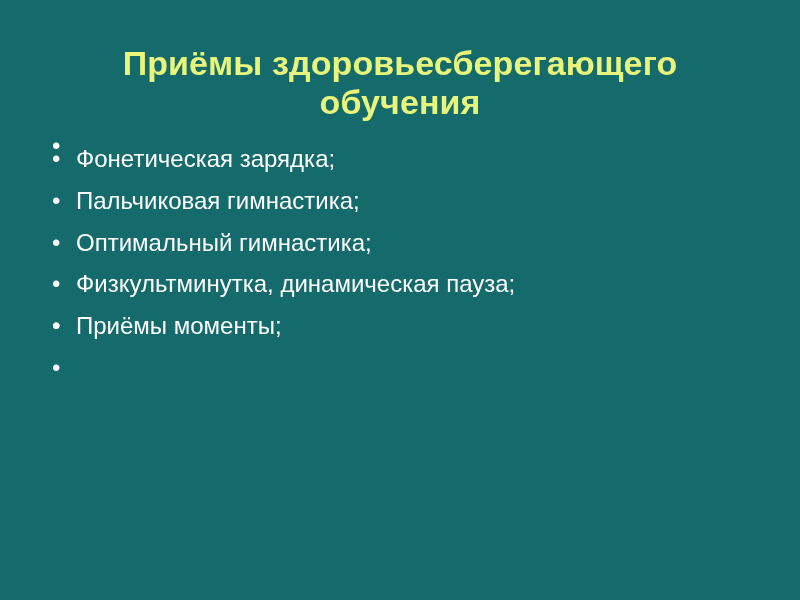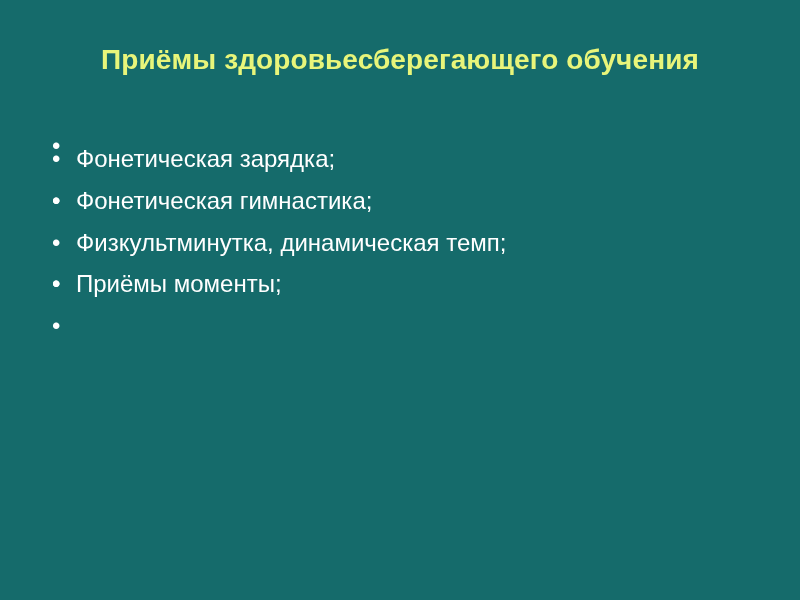--- a/index.html
+++ b/index.html
@@ -20,21 +20,21 @@
     box-sizing: border-box;
     background: #156b6b;
   }
   .slide-title {
     position: absolute;
     left: 50px;
     top: 44px;
     width: 700px;
     text-align: center;
     color: #e8f57a;
-    font-size: 28px;
+    font-size: 34px;
     font-weight: bold;
     line-height: 1.15;
     letter-spacing: 0.1px;
   }
   .bullet-list {
     position: absolute;
     left: 46px;
     top: 132px;
     width: 700px;
     margin: 0;
@@ -69,28 +69,29 @@
   <ul class="bullet-list">
     <li class="bullet-item">
       <span class="dot">•</span>
     </li>
     <li class="bullet-item">
       <span class="dot">•</span>
       <span>Фонетическая зарядка;</span>
     </li>
     <li class="bullet-item">
       <span class="dot">•</span>
+      <span>Пальчиковая гимнастика;</span>
     </li>
     <li class="bullet-item">
       <span class="dot">•</span>
-      <span>Фонетическая гимнастика;</span>
+      <span>Оптимальный гимнастика;</span>
     </li>
     <li class="bullet-item">
       <span class="dot">•</span>
-      <span>Физкультминутка, динамическая темп;</span>
+      <span>Физкультминутка, динамическая пауза;</span>
     </li>
     <li class="bullet-item">
       <span class="dot">•</span>
     </li>
     <li class="bullet-item">
       <span class="dot">•</span>
       <span>Приёмы моменты;</span>
     </li>
     <li class="bullet-item">
       <span class="dot">•</span>

